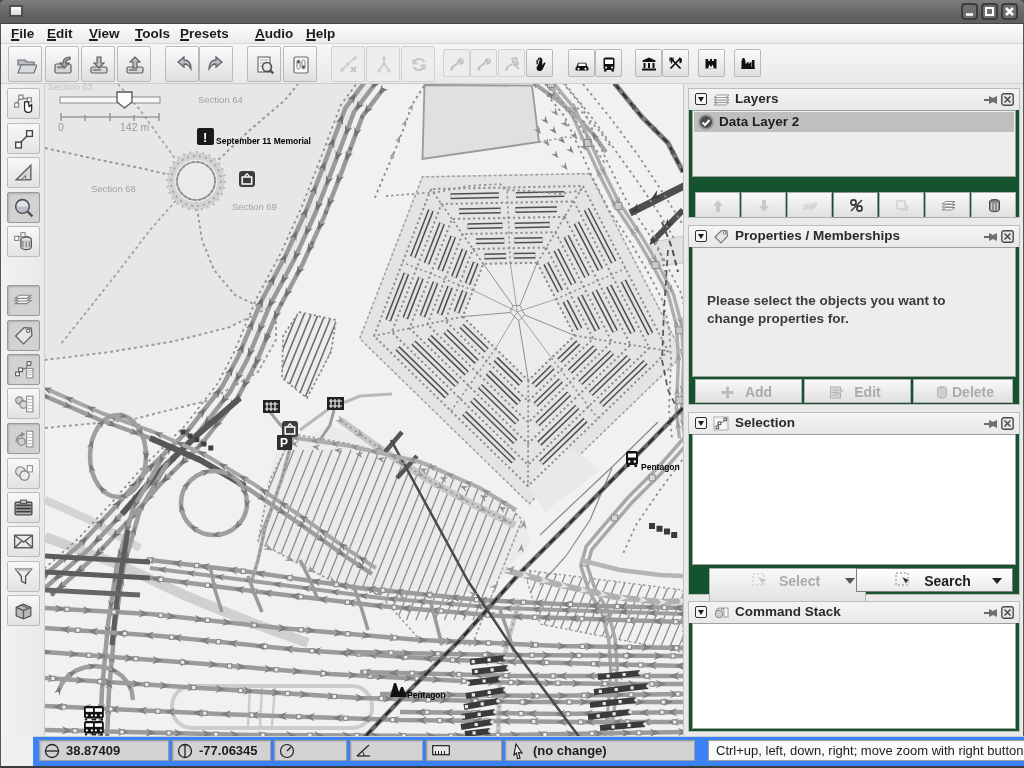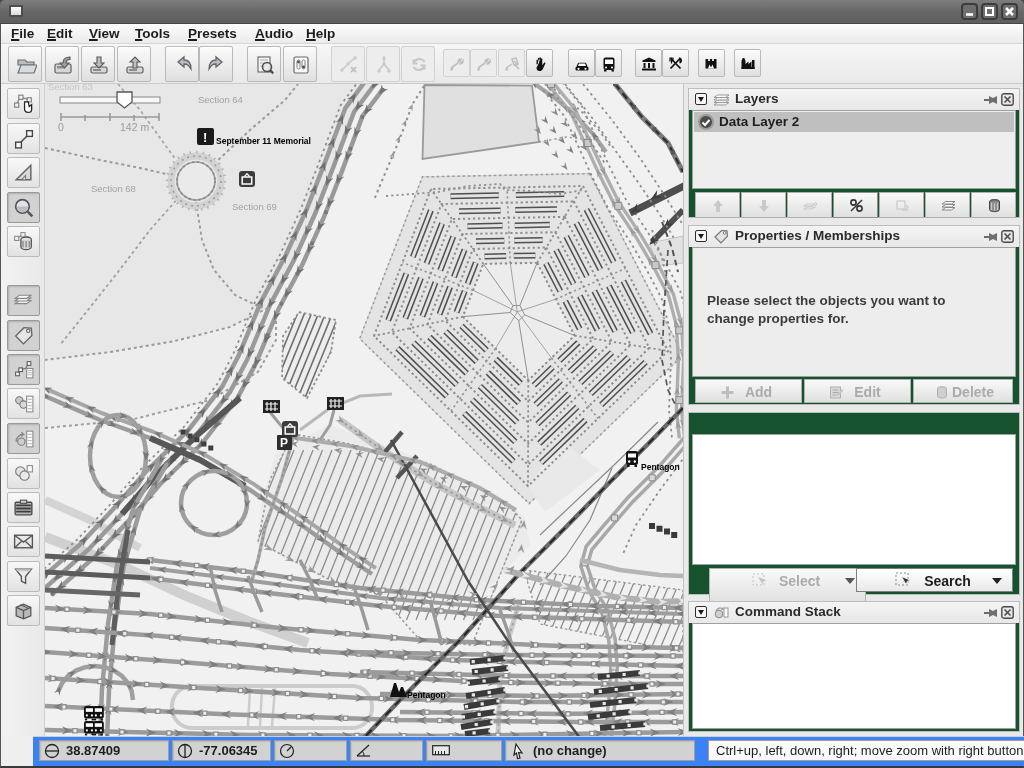--- a/index.html
+++ b/index.html
@@ -57,21 +57,21 @@
       <svg width="13" height="13" viewBox="0 0 13 13">
         <path d="M3 3l7 7M10 3l-7 7" stroke="#fff" stroke-width="2.6"></path>
       </svg>
     </div>
   </div>
 <div id="menubar" class="abs">
     <span class="abs menu" style="left:10px"><u>F</u>ile</span>
     <span class="abs menu" style="left:46px"><u>E</u>dit</span>
     <span class="abs menu" style="left:88px"><u>V</u>iew</span>
     <span class="abs menu" style="left:134px"><u>T</u>ools</span>
-    <span class="abs menu" style="left:187px"><u>P</u>resets</span>
+    <span class="abs menu" style="left:179px"><u>P</u>resets</span>
     <span class="abs menu" style="left:254px"><u>A</u>udio</span>
     <span class="abs menu" style="left:305px"><u>H</u>elp</span>
   </div>
 <div id="toolbar" class="abs">
     <div class="abs tbtn" style="left:7px;top:2px;width:34px;height:36px;">
       <svg style="left:6px;top:7px" width="22" height="22" viewBox="0 0 22 22">
         <path d="M3 6h7l2 2h7v3H3z" fill="#b9bcc0" stroke="#6d7075" stroke-width="1.2"></path>
         <path d="M3 19l3-8h16l-3 8z" fill="#d9dcde" stroke="#6d7075" stroke-width="1.2"></path>
       </svg>
     </div>
@@ -765,21 +765,21 @@
         <span class="ptitle">Layers</span>
         <svg class="pctl" style="left:294px" width="16" height="14" viewBox="0 0 16 14">
           <path d="M1 7h5" stroke="#4a4a4a" stroke-width="1.6"></path>
           <path d="M6 3l4 2v4l-4 2zM14 3l-4 2v4l4 2z" fill="#6f6f6f"></path>
         </svg>
         <svg class="pctl" style="left:312px" width="13" height="13" viewBox="0 0 13 13">
           <rect x="0.8" y="0.8" width="11.4" height="11.4" rx="2" fill="#e8e8e8" stroke="#4a4a4a" stroke-width="1.4"></rect>
           <path d="M3.5 3.5l6 6m0-6l-6 6" stroke="#4a4a4a" stroke-width="1.5"></path>
         </svg>
       </div>
-      <div class="pgray" style="top:21px;width:324px;height:79px;">
+      <div class="pgray" style="top:21px;width:324px;height:67px;">
         <div style="position:absolute;left:1px;top:1px;width:320px;height:20px;background:#bfbfbf;">
           <svg style="position:absolute;left:3px;top:1px" width="18" height="18" viewBox="0 0 18 18">
             <circle cx="9" cy="9" r="7" fill="#4c4c4c" stroke="#9a9a9a" stroke-width="2"></circle>
             <path d="M5.5 9.5l2.5 2.5 4.5-5" stroke="#ffffff" stroke-width="2" fill="none"></path>
           </svg>
           <span style="position:absolute;left:25px;top:2px;font-size:13.5px;font-weight:bold;color:#1e1e1e;">Data Layer 2</span>
         </div>
       </div>
       <div class="pbtn" style="left:6px;top:103px;width:45px;height:26px;">
         <svg style="position:absolute;left:14px;top:4px" width="17" height="17" viewBox="0 0 17 17">
@@ -852,20 +852,39 @@
           <rect x="2.5" y="3" width="10" height="11" fill="#d9d9d9" stroke="#b0b0b0"></rect>
           <path d="M4.5 6h6m-6 2.5h6m-6 2.5h4" stroke="#aaa"></path>
           <path d="M9 10l5-5 1.5 1.5-5 5L9 12z" fill="#c4c4c4"></path>
         </svg><span style="margin-left:20px;">Edit</span></div>
       <div class="pbtn" style="left:224px;top:153px;width:100px;height:24px;line-height:24px;"><svg style="position:absolute;left:20px;top:4px" width="17" height="17" viewBox="0 0 17 17">
           <ellipse cx="8" cy="4.5" rx="4.5" ry="1.8" fill="#c9c9c9" stroke="#b0b0b0"></ellipse>
           <path d="M3.5 4.5v7.5c0 1 2 2 4.5 2s4.5-1 4.5-2V4.5" fill="#cfcfcf" stroke="#b0b0b0"></path>
         </svg><span style="margin-left:20px;">Delete</span></div>
     </div>
     <div class="panel" style="top:328px;height:183px;">
+      <div class="phead">
+        <span class="arr"></span>
+        <span class="picon"><svg width="16" height="15" viewBox="0 0 16 15">
+            <rect x="1" y="1" width="14" height="13" fill="#f6f6f6" stroke="#aaa"></rect>
+            <path d="M4 11l2-4 4-1 2-3" stroke="#888" stroke-width="1" fill="none"></path>
+            <rect x="3" y="10" width="2.6" height="2.6" fill="#fff" stroke="#555"></rect>
+            <rect x="5.2" y="6" width="2.6" height="2.6" fill="#fff" stroke="#555"></rect>
+            <rect x="11" y="2.2" width="2.6" height="2.6" fill="#fff" stroke="#555"></rect>
+          </svg></span>
+        <span class="ptitle">Selection</span>
+        <svg class="pctl" style="left:294px" width="16" height="14" viewBox="0 0 16 14">
+          <path d="M1 7h5" stroke="#4a4a4a" stroke-width="1.6"></path>
+          <path d="M6 3l4 2v4l-4 2zM14 3l-4 2v4l4 2z" fill="#6f6f6f"></path>
+        </svg>
+        <svg class="pctl" style="left:312px" width="13" height="13" viewBox="0 0 13 13">
+          <rect x="0.8" y="0.8" width="11.4" height="11.4" rx="2" fill="#e8e8e8" stroke="#4a4a4a" stroke-width="1.4"></rect>
+          <path d="M3.5 3.5l6 6m0-6l-6 6" stroke="#4a4a4a" stroke-width="1.5"></path>
+        </svg>
+      </div>
       <div class="pwhite" style="top:21px;width:324px;height:131px;"></div>
       <div class="pbtn" style="left:20px;top:155px;width:157px;height:36px;line-height:24px;"><svg style="position:absolute;left:42px;top:4px" width="16" height="16" viewBox="0 0 16 16">
           <rect x="1" y="1" width="11" height="11" fill="none" stroke="#c4c4c4" stroke-dasharray="2 2"></rect>
           <path d="M6 4l4.5 7 1.5-3 3-.5z" fill="#c4c4c4"></path>
         </svg><span style="margin-left:24px;">Select</span><svg style="position:absolute;right:10px;top:9px" width="10" height="7" viewBox="0 0 10 7">
           <path d="M0 0h10L5 6z" fill="#555"></path>
         </svg></div>
       <div class="pbtn" style="left:167px;top:155px;width:157px;height:24px;line-height:24px;background:linear-gradient(#ffffff,#e9e9e9);border:1px solid #7f7f7f;color:#1c1c1c;"><svg style="position:absolute;left:38px;top:3px" width="17" height="17" viewBox="0 0 17 17">
           <rect x="1" y="1" width="12" height="12" fill="none" stroke="#888" stroke-dasharray="2 2"></rect>
           <path d="M6.5 4.5l4.5 8 1.5-3.5 3.5-.5z" fill="#2e2e2e" stroke="#fff" stroke-width="0.8"></path>

